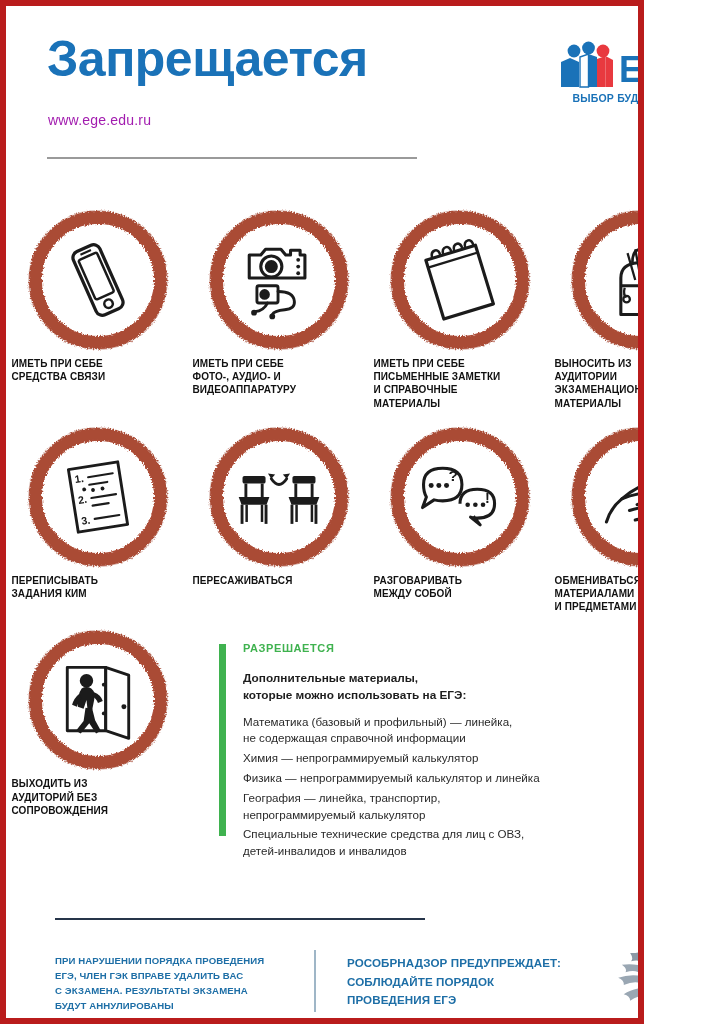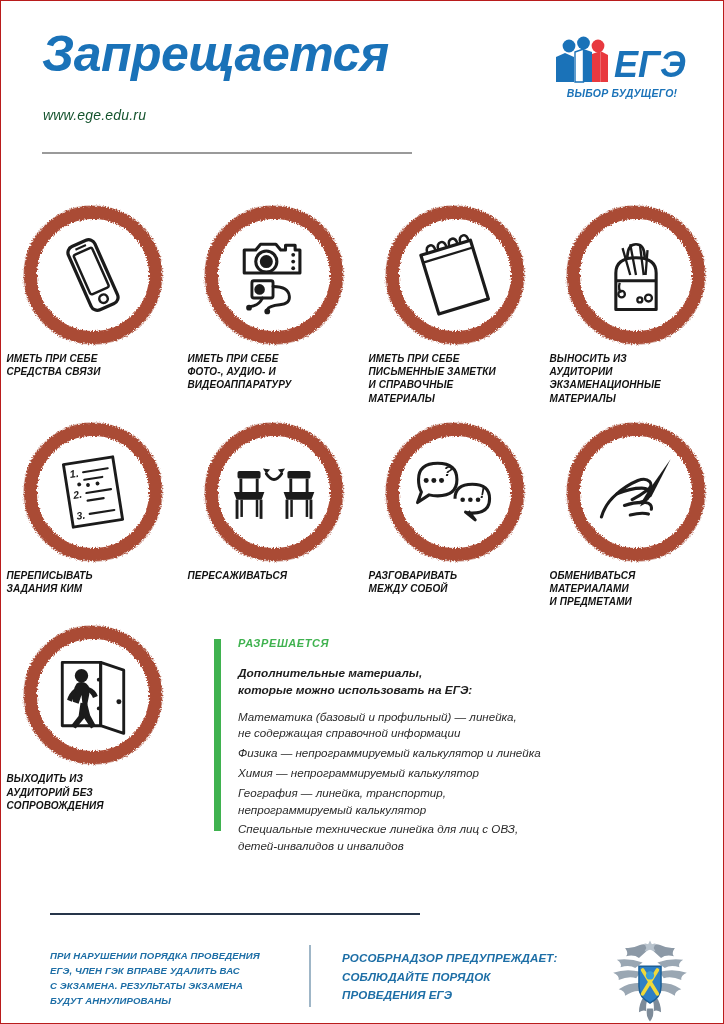--- a/index.html
+++ b/index.html
@@ -5,27 +5,26 @@
   html, body {
     margin: 0;
     padding: 0;
     background: #ffffff;
   }
   body {
     font-family: "Liberation Sans", sans-serif;
   }
   .poster {
     position: relative;
-    width: 724px;
+    width: 644px;
     height: 1024px;
     background: #ffffff;
-    border: 1px solid #b91c1c;
+    border: 6px solid #b91c1c;
     box-sizing: border-box;
     overflow: hidden;
-    font-style: italic;
   }
 
   
   .header {
     position: absolute;
     left: 0; top: 0;
     width: 724px;
     height: 160px;
   }
   .title {
@@ -37,21 +36,21 @@
     color: #1a72b8;
     letter-spacing: -0.5px;
     line-height: 1;
     white-space: nowrap;
   }
   .site-url {
     position: absolute;
     left: 42px;
     top: 106px;
     font-size: 14px;
-    color: #14532d;
+    color: #a21caf;
     letter-spacing: 0.2px;
   }
   .header-rule {
     position: absolute;
     left: 41px;
     top: 151px;
     width: 370px;
     height: 2px;
     background: #9a9a9a;
   }
@@ -506,25 +505,25 @@
 
   <div class="allowed">
     <div class="allowed-bar"></div>
     <div class="allowed-body">
       <div class="allowed-title">РАЗРЕШАЕТСЯ</div>
       <div class="allowed-sub" style="white-space:pre-line;">Дополнительные материалы,
 которые можно использовать на ЕГЭ:</div>
       <div class="allowed-list">
         <div class="allowed-item" style="white-space:pre-line;">Математика (базовый и профильный) — линейка,
 не содержащая справочной информации</div>
+        <div class="allowed-item" style="white-space:pre-line;">Химия — непрограммируемый калькулятор</div>
         <div class="allowed-item" style="white-space:pre-line;">Физика — непрограммируемый калькулятор и линейка</div>
-        <div class="allowed-item" style="white-space:pre-line;">Химия — непрограммируемый калькулятор</div>
         <div class="allowed-item" style="white-space:pre-line;">География — линейка, транспортир,
 непрограммируемый калькулятор</div>
-        <div class="allowed-item" style="white-space:pre-line;">Специальные технические линейка для лиц с ОВЗ,
+        <div class="allowed-item" style="white-space:pre-line;">Специальные технические средства для лиц с ОВЗ,
 детей-инвалидов и инвалидов</div>
       </div>
     </div>
   </div>
 
   <div class="footer">
     <div class="footer-rule"></div>
     <div class="footer-left" style="white-space:pre-line;">ПРИ НАРУШЕНИИ ПОРЯДКА ПРОВЕДЕНИЯ
 ЕГЭ, ЧЛЕН ГЭК ВПРАВЕ УДАЛИТЬ ВАС
 С ЭКЗАМЕНА. РЕЗУЛЬТАТЫ ЭКЗАМЕНА

